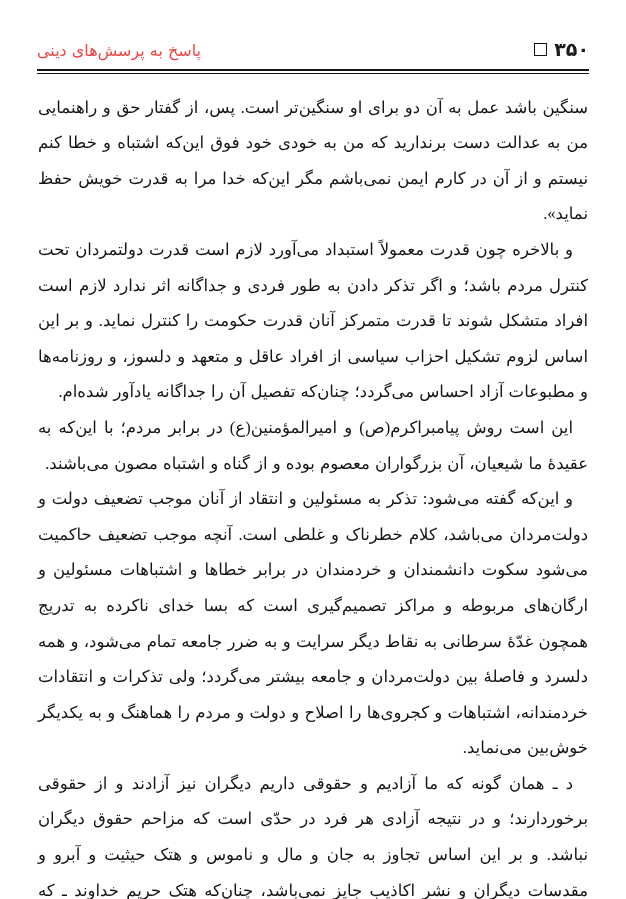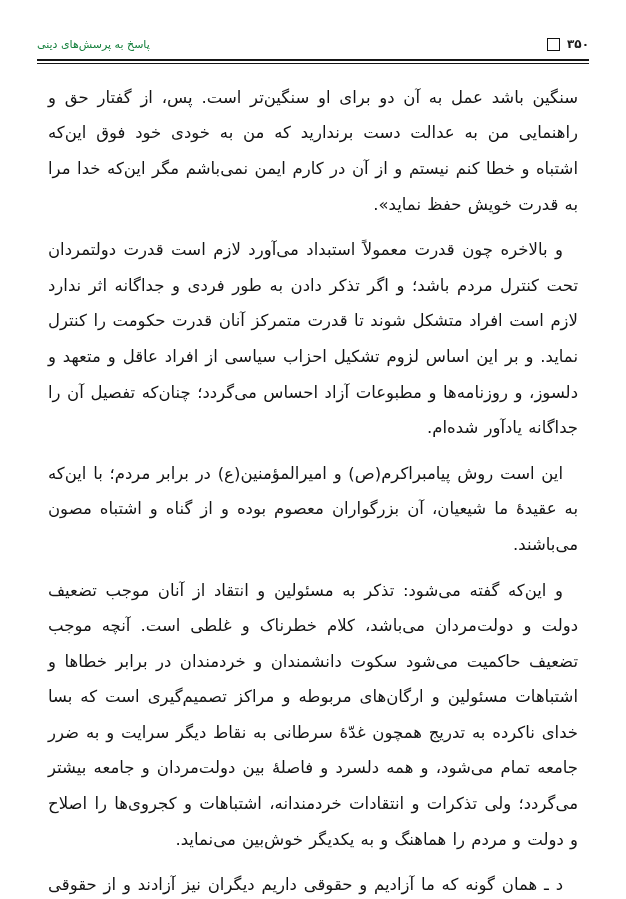--- a/index.html
+++ b/index.html
@@ -26,51 +26,52 @@
     margin: 0 37px;
     padding-top: 36px;
     font-size: 14.5px;
     line-height: 1.4;
   }
   .page-num-group {
     display: flex;
     align-items: center;
     gap: 7px;
     font-weight: bold;
-    font-size: 12px;
+    font-size: 19px;
   }
   .chapter-box {
     display: inline-block;
     width: 11px;
     height: 11px;
     border: 1.7px solid #111;
     background: #fff;
   }
   .header-title {
-    font-size: 11px;
-    color: #15803d;
+    font-size: 16px;
+    color: #ef4444;
   }
   .header-rule {
     margin: 6px 37px 0 37px;
     height: 2px;
     border-top: 2.6px solid #151515;
     border-bottom: 1.1px solid #151515;
   }
   .body-text {
     margin: 16px 38px 0 38px;
     font-size: 16.5px;
     line-height: 35.6px;
     text-align: justify;
     direction: rtl;
     color: #141414;
   }
   .par {
-    margin: 10px;
+    margin: 0;
     padding: 0;
     word-spacing: 1px;
+    font-family: Liberation Serif, serif;
   }
   .par.indent {
     text-indent: 15px;
   }
 </style>
 </head>
 <body>
 
 <div class="page">
 

